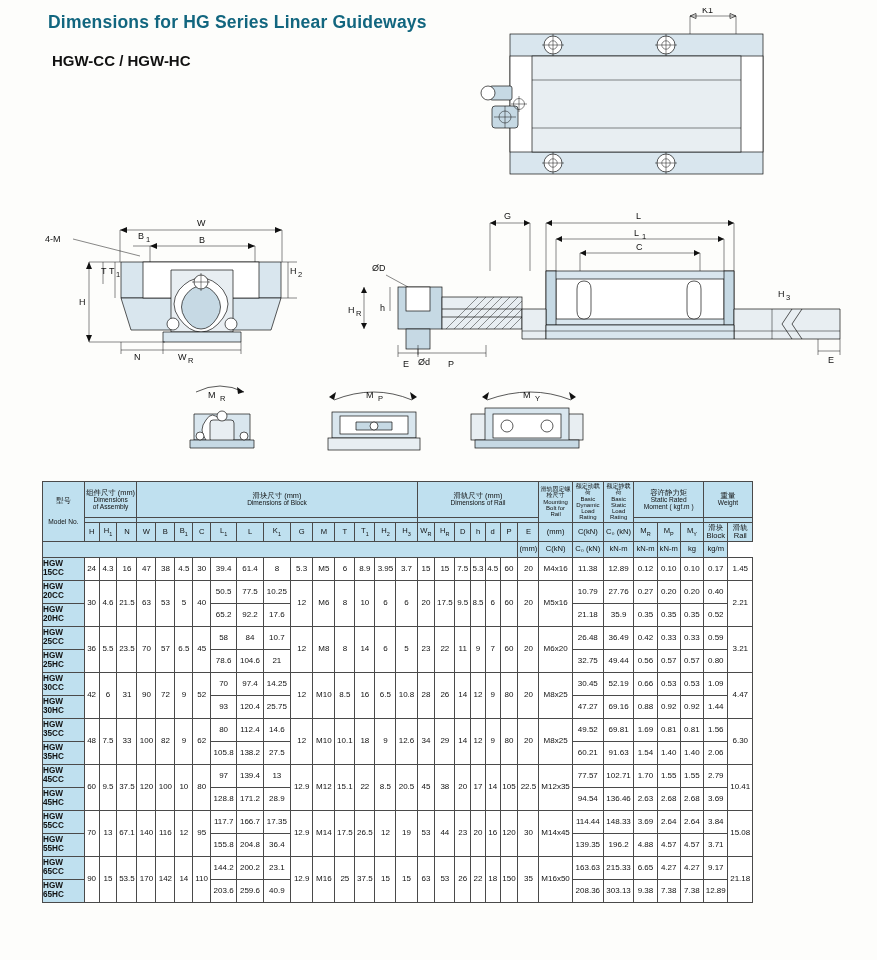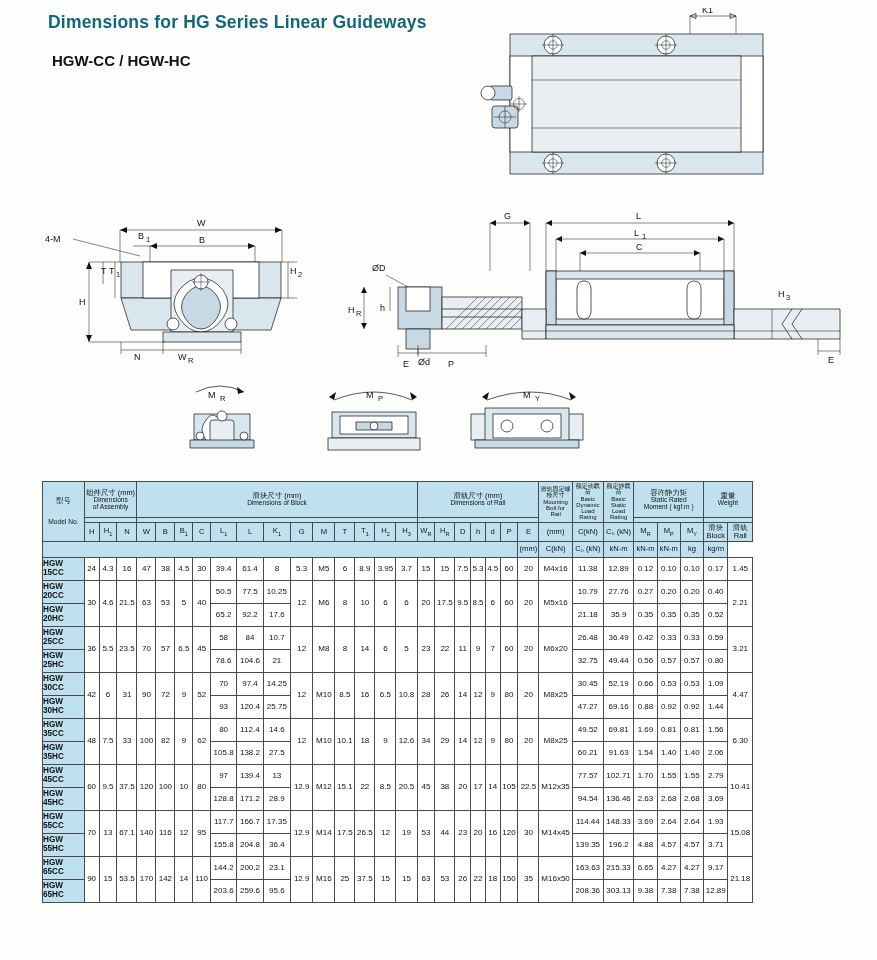--- a/index.html
+++ b/index.html
@@ -737,21 +737,21 @@
             <td rowspan="2">20</td>
             <td rowspan="2">16</td>
             <td rowspan="2">120</td>
             <td rowspan="2">30</td>
             <td rowspan="2">M14x45</td>
             <td>114.44</td>
             <td>148.33</td>
             <td>3.69</td>
             <td>2.64</td>
             <td>2.64</td>
-            <td>1.93</td>
+            <td>3.84</td>
             <td rowspan="2">15.08</td>
           </tr>
           <tr>
             <td class="model">HGW 55HC</td>
             <td>155.8</td>
             <td>204.8</td>
             <td>36.4</td>
             <td>139.35</td>
             <td>196.2</td>
             <td>4.88</td>
@@ -790,21 +790,21 @@
             <td>6.65</td>
             <td>4.27</td>
             <td>4.27</td>
             <td>9.17</td>
             <td rowspan="2">21.18</td>
           </tr>
           <tr>
             <td class="model">HGW 65HC</td>
             <td>203.6</td>
             <td>259.6</td>
-            <td>95.6</td>
+            <td>40.9</td>
             <td>208.36</td>
             <td>303.13</td>
             <td>9.38</td>
             <td>7.38</td>
             <td>7.38</td>
             <td>12.89</td>
           </tr>
         </tbody>
     </table>
   </div>

